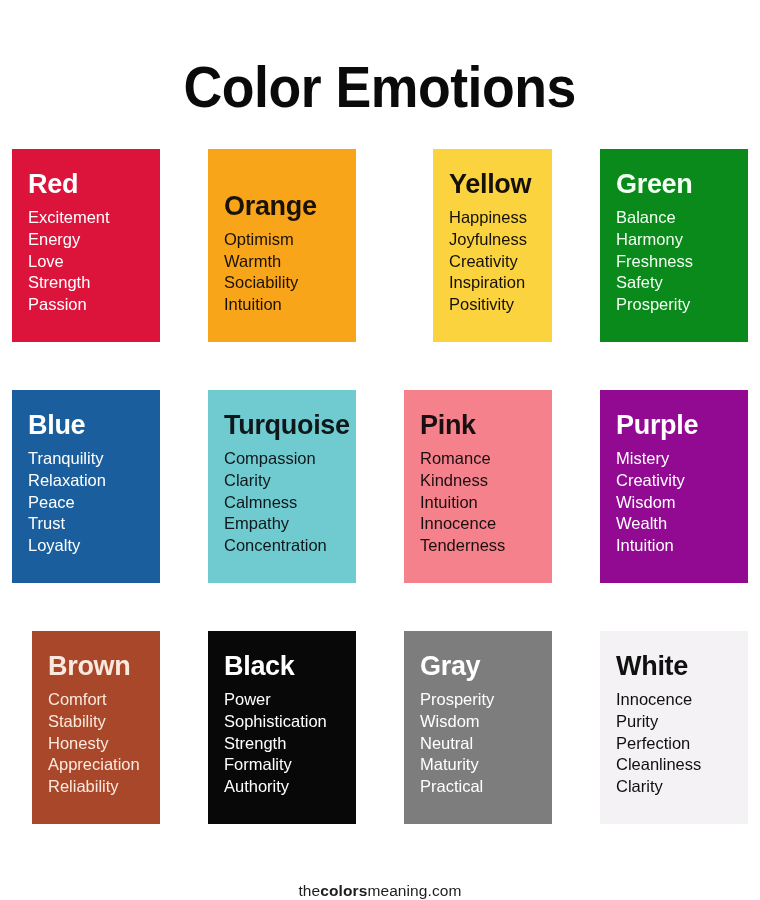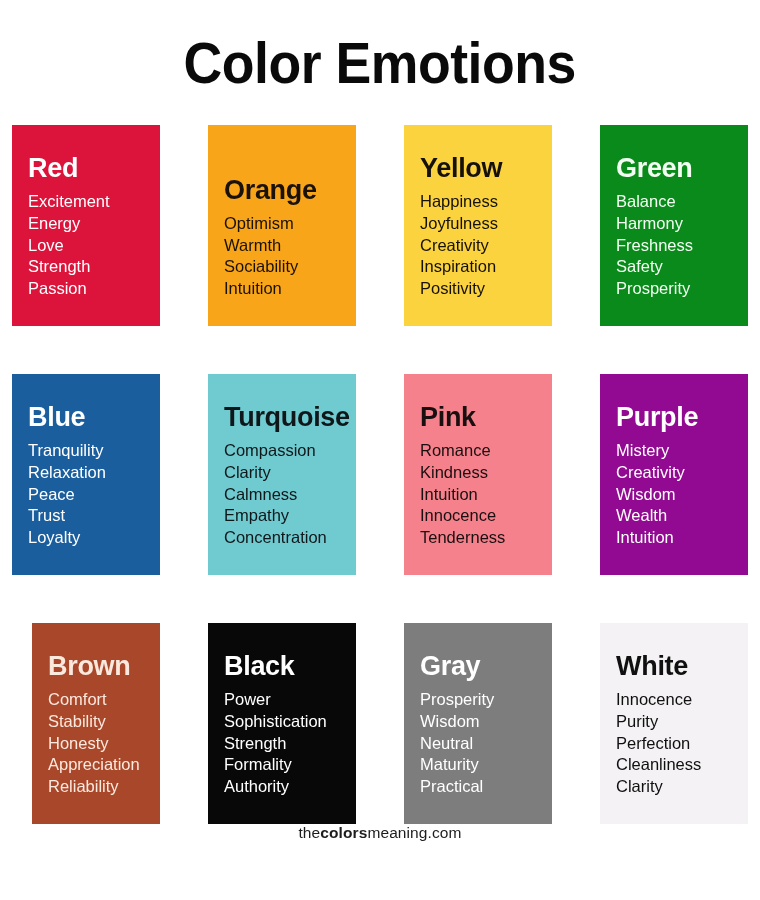--- a/index.html
+++ b/index.html
@@ -25,20 +25,21 @@
     background: #ffffff;
   }
 
   
   .title-area {
     height: 125px;
     display: flex;
     align-items: center;
     justify-content: center;
     flex: 0 0 auto;
+    margin-top: 24px;
   }
 
   .page-title {
     font-size: 57px;
     font-weight: 700;
     letter-spacing: -0.5px;
     color: #0a0a0a;
     font-family: "Liberation Sans", "DejaVu Sans", sans-serif;
     transform: scaleX(0.94);
     white-space: nowrap;
@@ -82,38 +83,38 @@
     font-weight: 400;
   }
 
   .card-list li {
     white-space: nowrap;
   }
 
   
   .c-red       { background: #dc143c; color: #ffffff; }
   .c-orange    { background: #f9a51a; color: #1a1208; }
-  .c-yellow    { background: #fbd councils; }
+  .c-yellow    { background: #fbd councils; margin-left: 29px; }
   .c-yellow    { background: #fbd33f; color: #15110a; }
   .c-green     { background: #0a8a1a; color: #f2fff2; }
   .c-blue      { background: #1b5e9e; color: #ffffff; }
   .c-turquoise { background: #6fcbd0; color: #10171a; }
   .c-pink      { background: #f4818b; color: #1a0f10; }
   .c-purple    { background: #920a92; color: #ffffff; }
   .c-brown     { background: #a9472a; color: #fbe9de; margin-left: 20px; }
   .c-black     { background: #080808; color: #ffffff; }
   .c-gray      { background: #7d7d7d; color: #ffffff; }
   .c-white     { background: #f4f2f4; color: #101010; }
 
   
   .footer {
     flex: 0 0 auto;
     height: 76px;
     display: flex;
-    align-items: flex-start;
+    align-items: flex-end;
     justify-content: center;
   }
 
   .footer-text {
     font-size: 15.5px;
     color: #1d1d1d;
     letter-spacing: 0.1px;
     font-weight: 400;
   }
 

